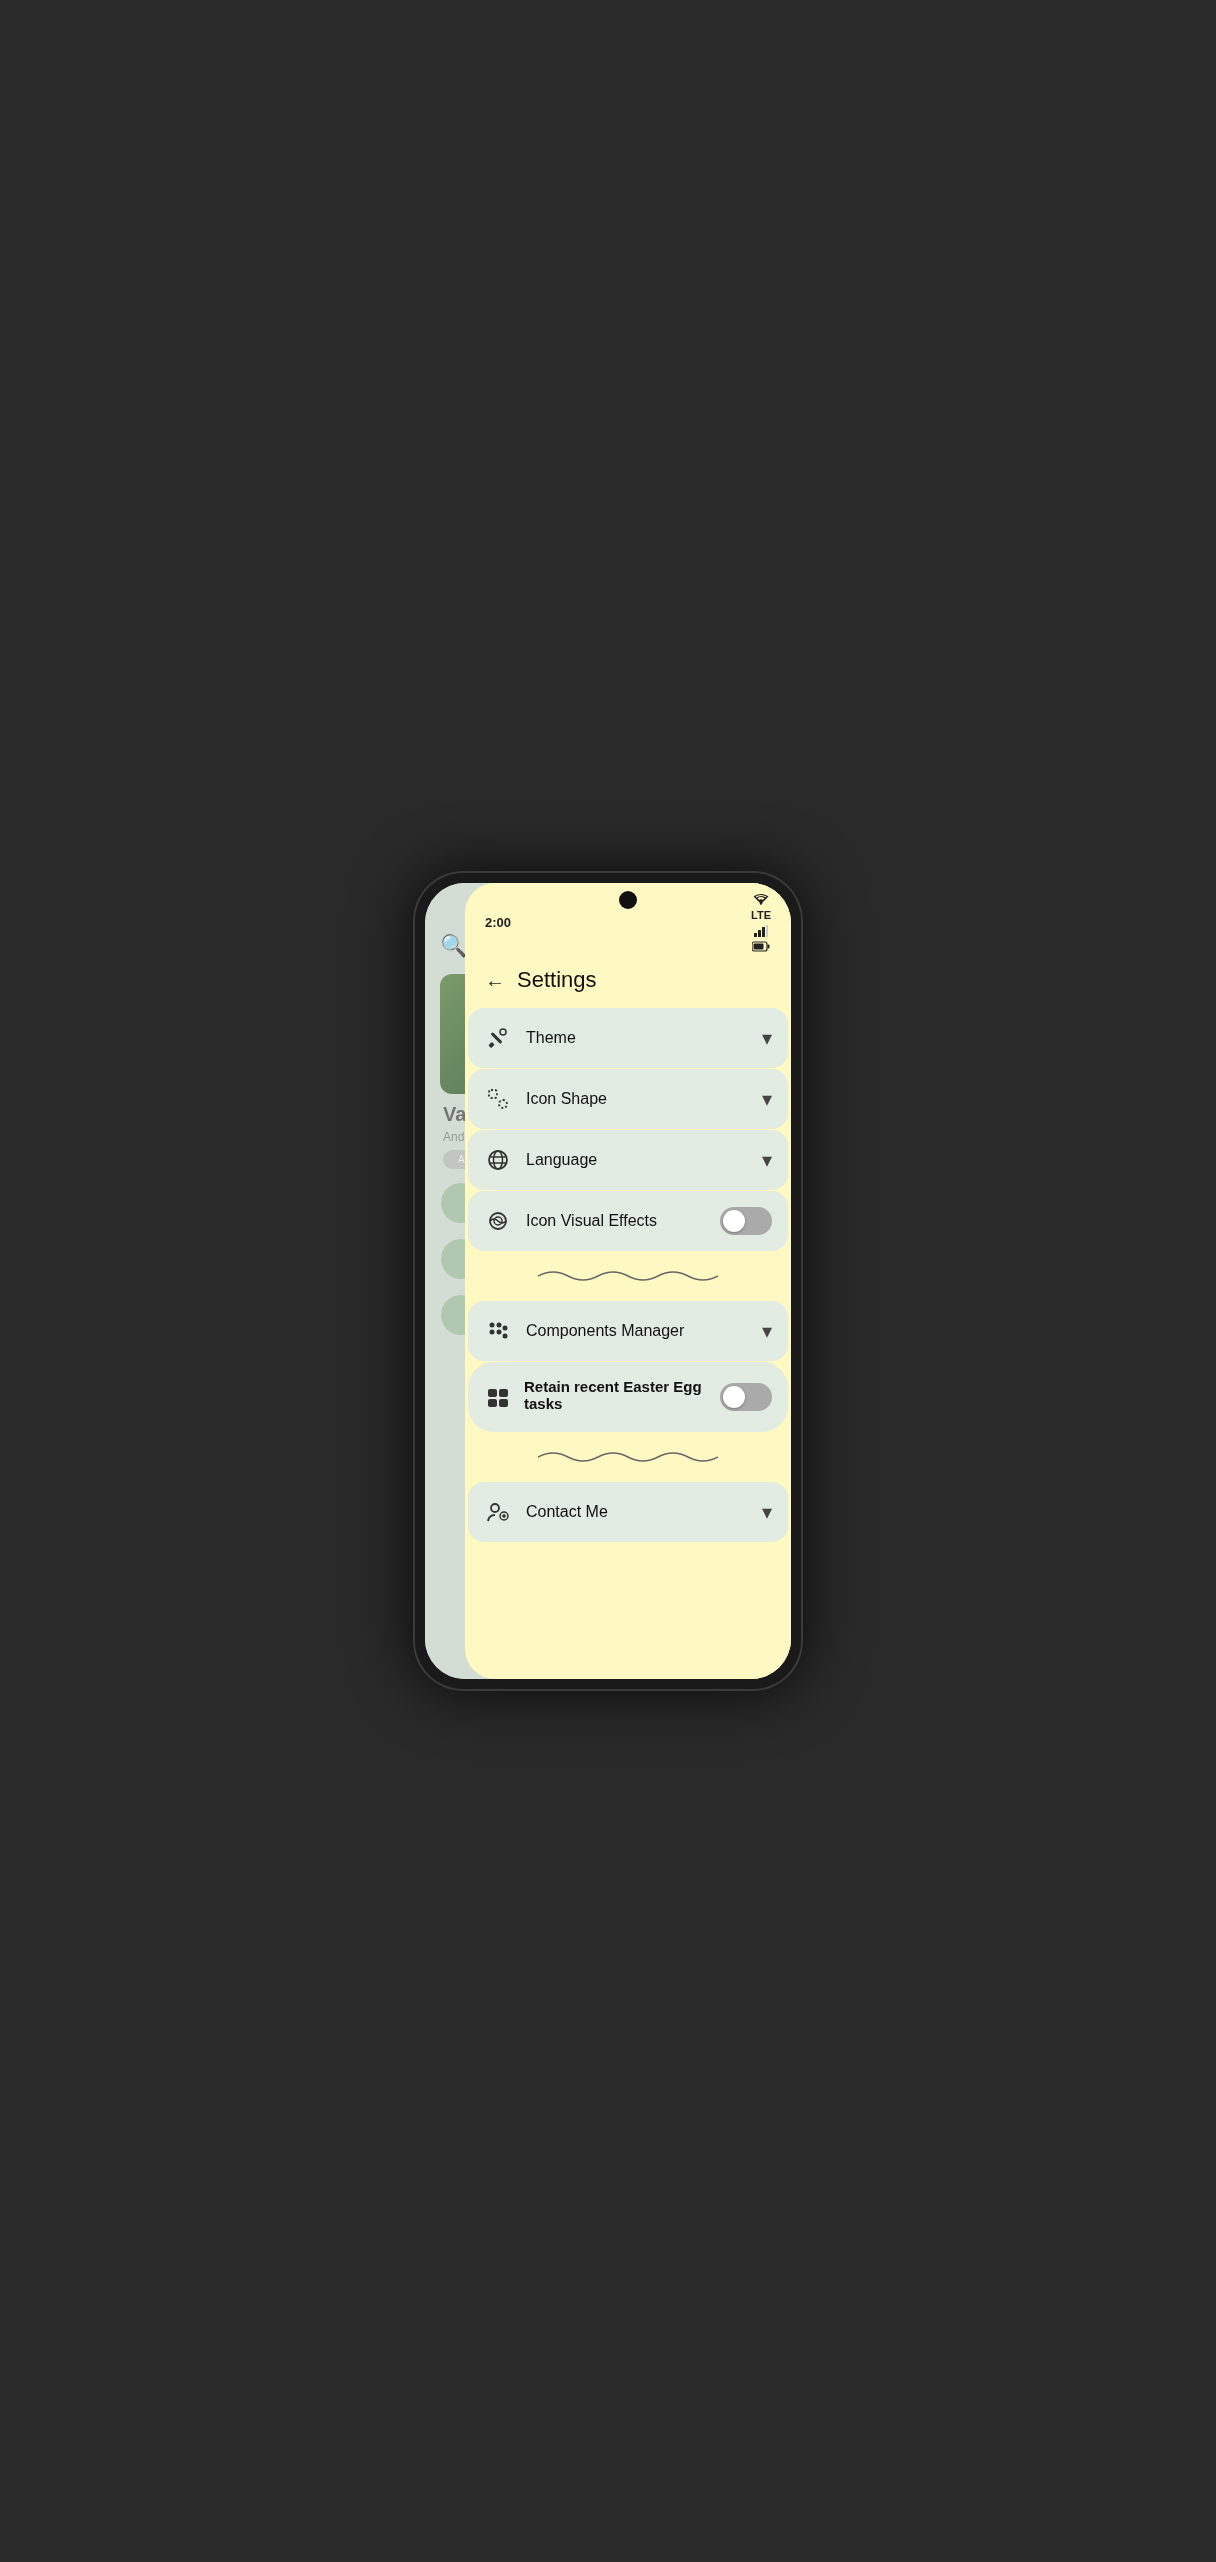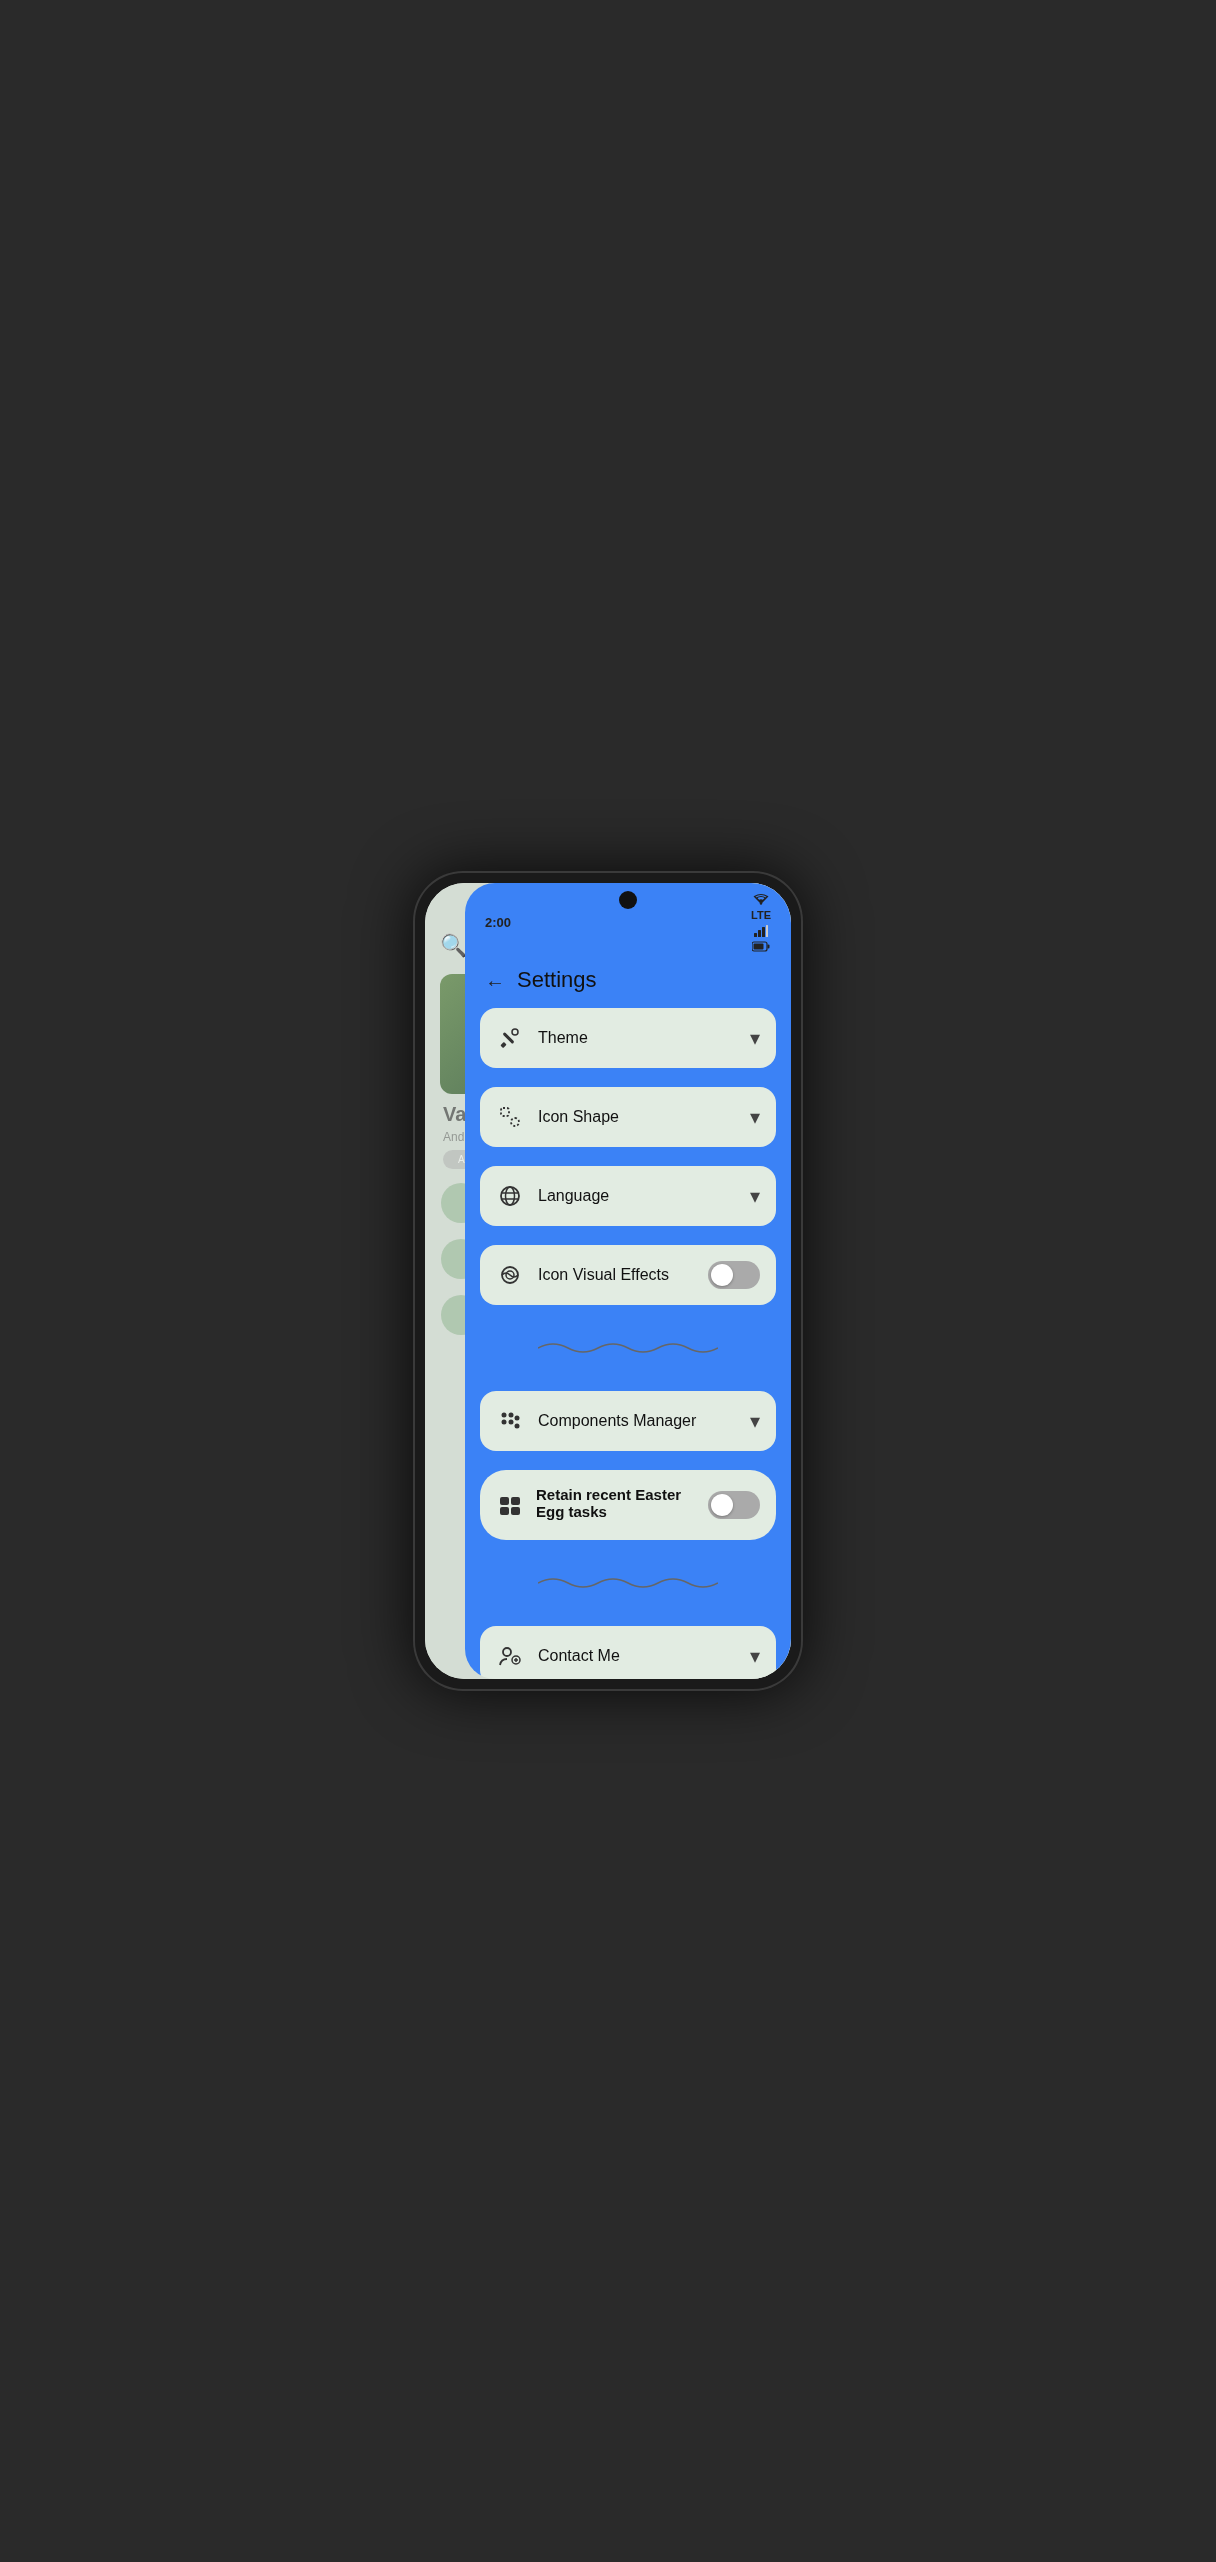--- a/index.html
+++ b/index.html
@@ -78,21 +78,21 @@
       flex-direction: column;
     }
 
     
     .settings-overlay {
       position: absolute;
       top: 0;
       left: 40px;
       right: 0;
       bottom: 0;
-      background: #3b82f6;
+      background: #fef9c3;
       border-radius: 30px 0 0 30px;
       z-index: 10;
       overflow-y: auto;
       overflow-x: hidden;
     }
 
     .settings-overlay::-webkit-scrollbar { display: none; }
 
     
     .status-bar {
@@ -147,24 +147,24 @@
     .settings-title {
       flex: 1;
       font-size: 22px;
       font-weight: 400;
       color: #111;
       margin-right: 32px;
     }
 
     
     .settings-list {
-      padding: 0 15px;
+      padding: 0 3px;
       display: flex;
       flex-direction: column;
-      gap: 19px;
+      gap: 1px;
     }
 
     .settings-item {
       background: #e2ece2;
       border-radius: 16px;
       display: flex;
       align-items: center;
       padding: 16px 16px;
       cursor: pointer;
       min-height: 60px;

